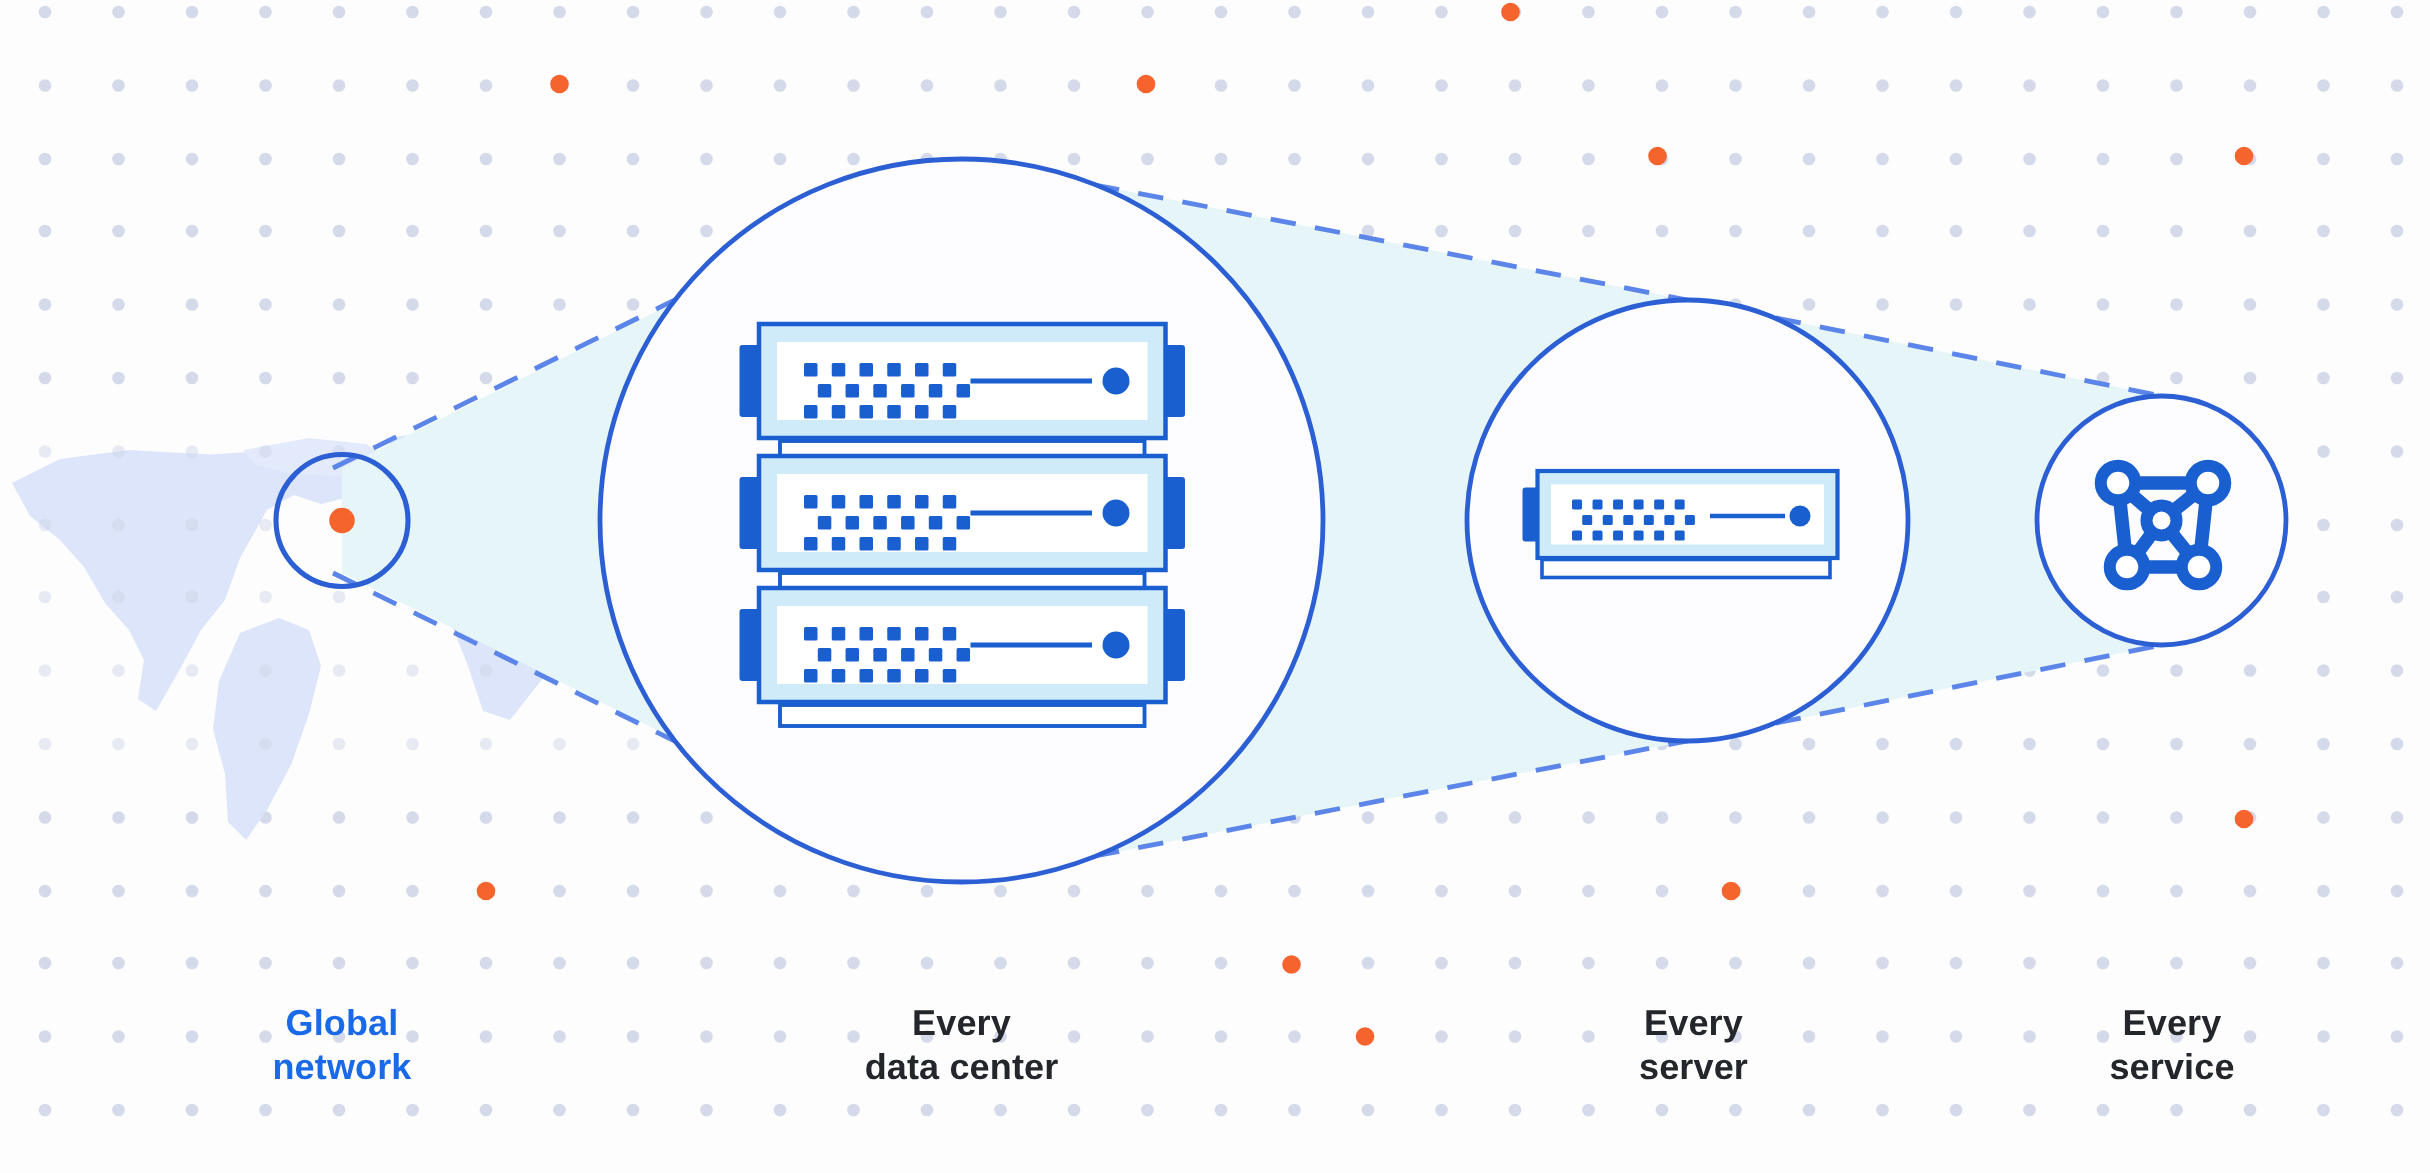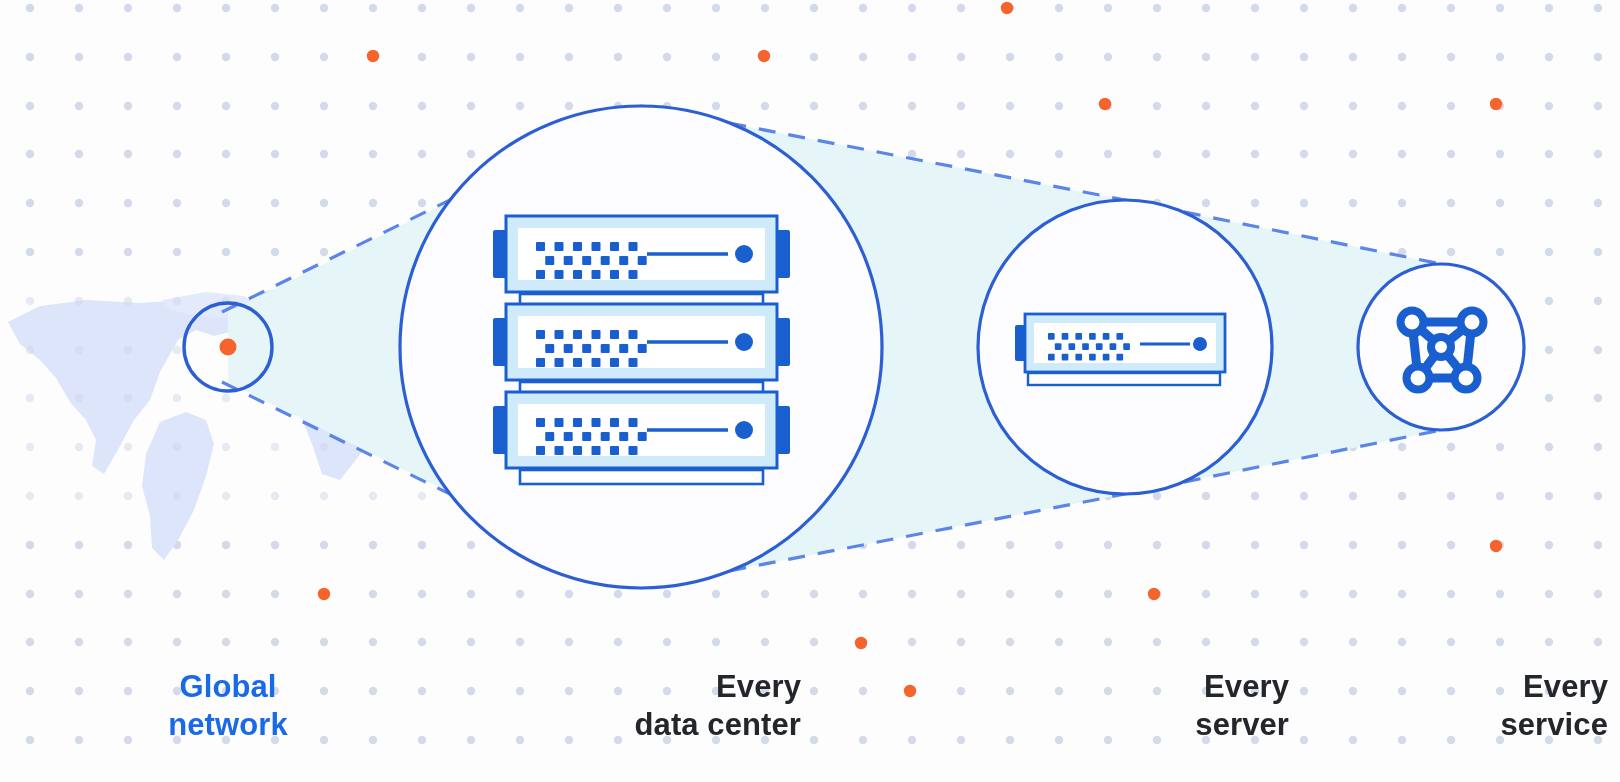--- a/index.html
+++ b/index.html
@@ -4,23 +4,23 @@
 <style>
   html,body{margin:0;padding:0;background:#ffffff;}
   body{font-family:"Liberation Sans","DejaVu Sans",sans-serif;}
   #stage{
     position:relative;width:1620px;height:782px;overflow:hidden;
     background:#fdfdfe;
   }
   #stage svg.layer{position:absolute;left:0;top:0;width:1620px;height:782px;}
   .label{
     position:absolute;text-align:center;line-height:1.22;
-    font-size:31px;font-weight:700;letter-spacing:.1px;white-space:pre-line;
+    font-size:24px;font-weight:700;letter-spacing:.1px;white-space:pre-line;
   }
-  .label.dark{color:#23262b;text-align:right;}
+  .label.dark{color:#23262b;}
   .label.blue{color:#1a6ae8;}
 </style>
 </head>
 <body>
 
 <div id="stage">
 
   <svg class="layer" viewBox="0 0 1620 782" xmlns="http://www.w3.org/2000/svg">
     <g id="dotgrid">
         <circle cx="30" cy="8" r="4.2" fill="#ccd3e6" opacity="0.85"></circle>

